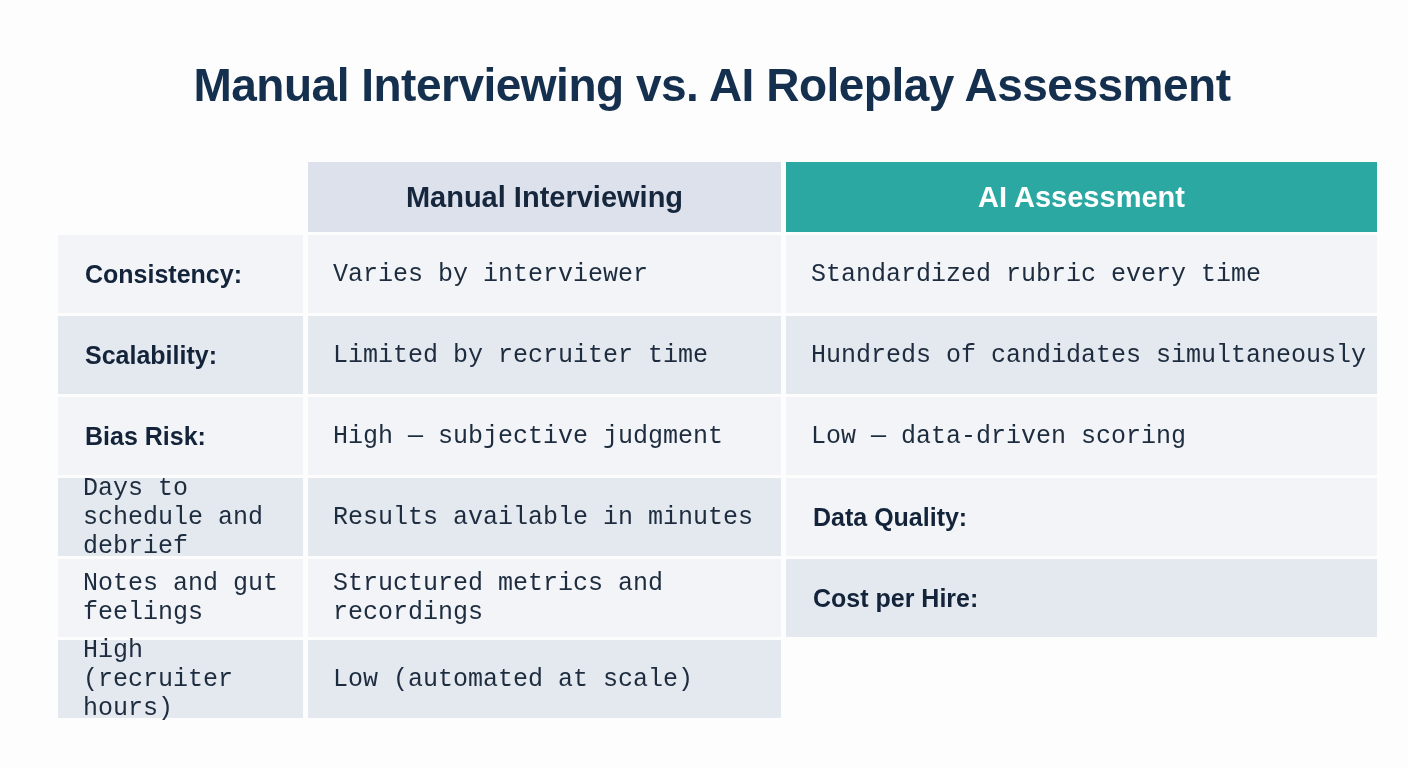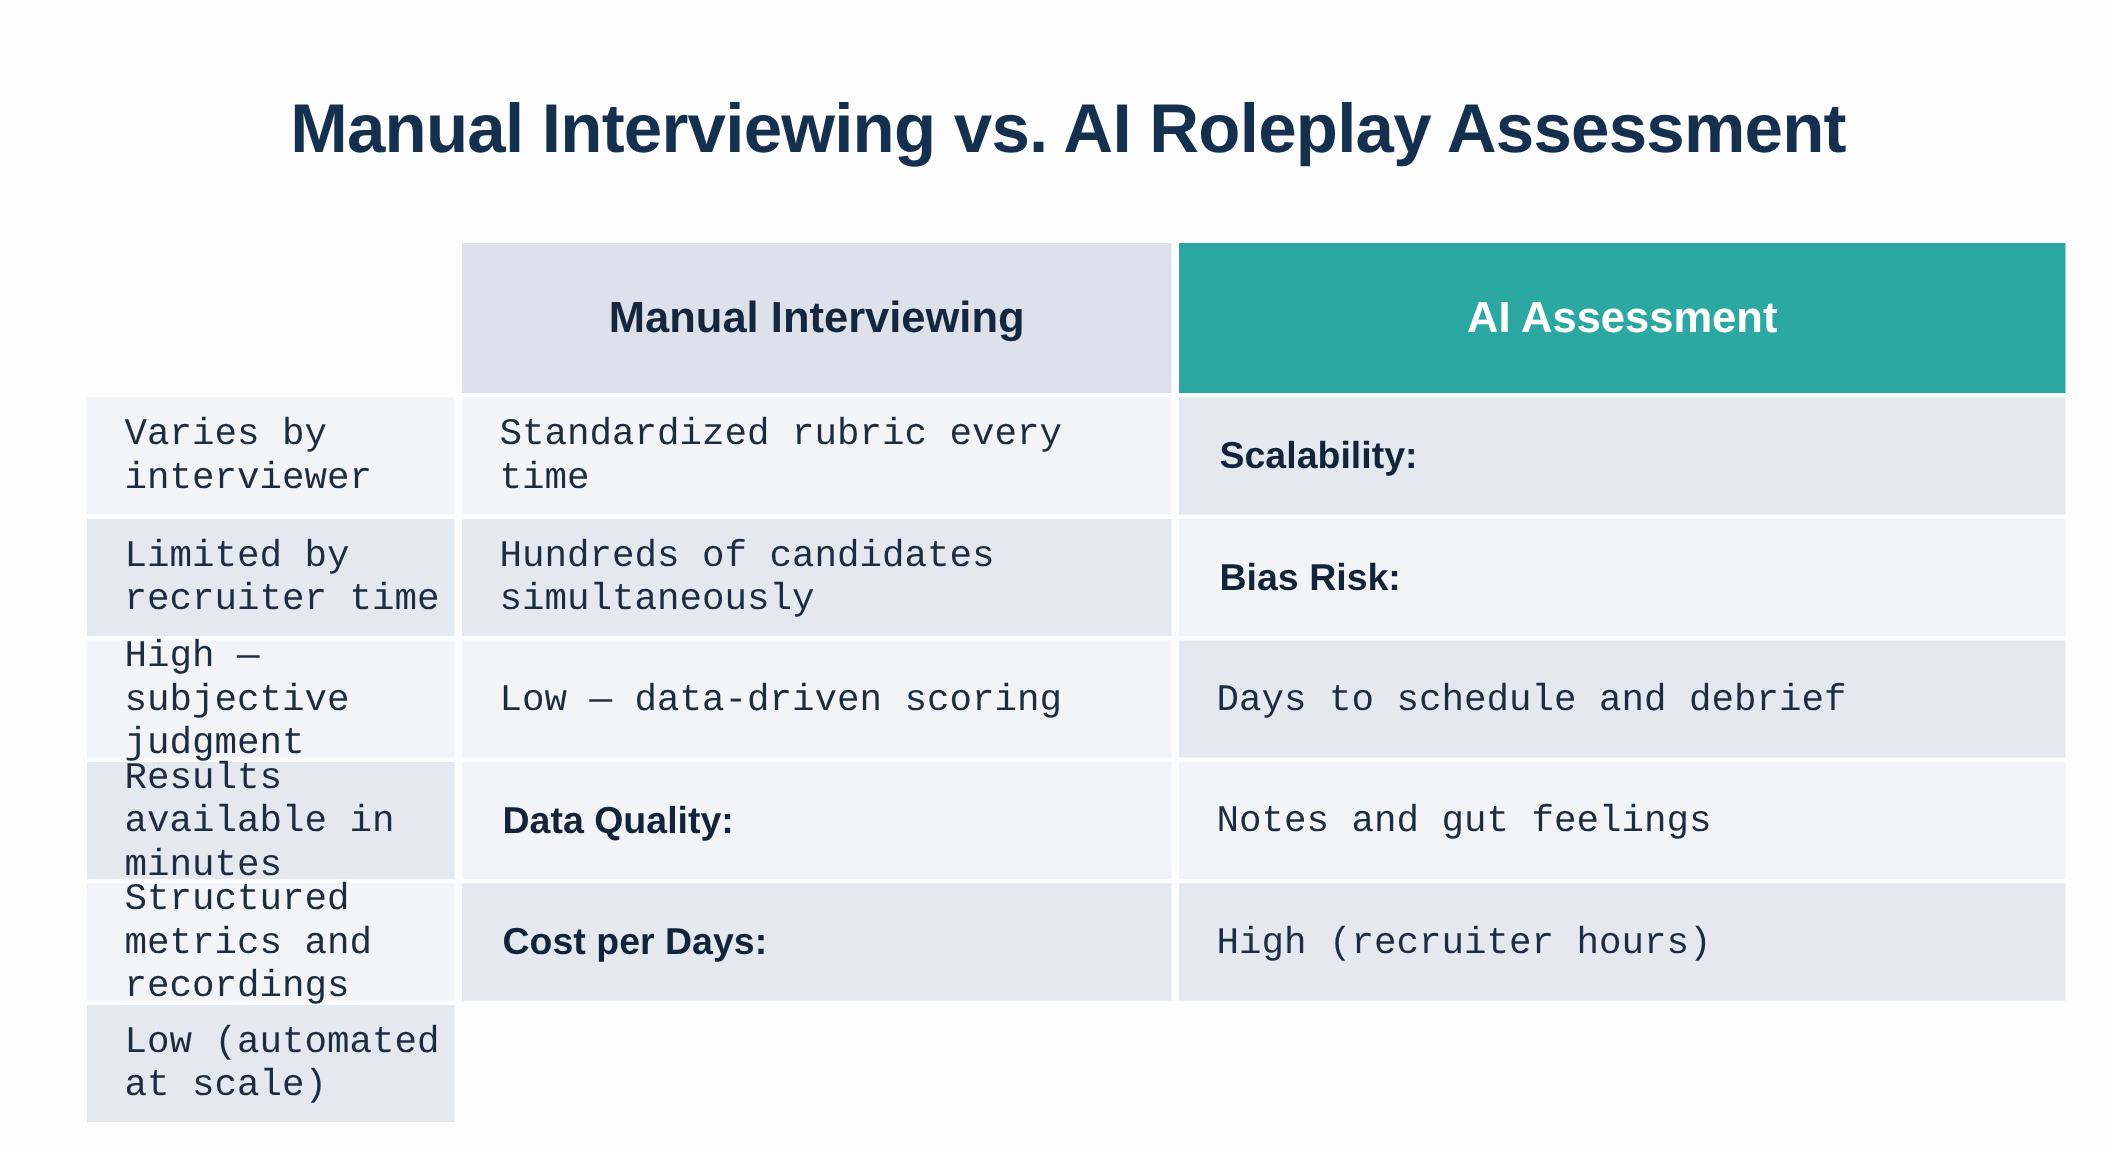--- a/index.html
+++ b/index.html
@@ -30,21 +30,21 @@
     row-gap: 3px;
   }
 
   .cell {
     display: flex;
     align-items: center;
     height: 78px;
   }
 
   .hdr {
-    height: 100px;
+    height: 70px;
     justify-content: center;
     font-size: 29px;
     font-weight: 700;
   }
   .hdr-corner { background: transparent; }
   .hdr-manual { background: #dce1eb; color: #16273d; }
   .hdr-ai     { background: #2ca8a3; color: #ffffff; }
 
   .row-label {
     font-weight: 700;
@@ -68,36 +68,37 @@
 <div class="page">
 
   <h1 class="title">Manual Interviewing vs. AI Roleplay Assessment</h1>
 
   <div class="table">
 
     <div class="cell hdr hdr-corner"></div>
     <div class="cell hdr hdr-manual">Manual Interviewing</div>
     <div class="cell hdr hdr-ai">AI Assessment</div>
 
+    <div class="cell row-label r-light">Consistency:</div>
     <div class="cell row-cell r-light">Varies by interviewer</div>
     <div class="cell row-cell r-light">Standardized rubric every time</div>
 
     <div class="cell row-label r-dark">Scalability:</div>
     <div class="cell row-cell r-dark">Limited by recruiter time</div>
     <div class="cell row-cell r-dark">Hundreds of candidates simultaneously</div>
 
     <div class="cell row-label r-light">Bias Risk:</div>
     <div class="cell row-cell r-light">High — subjective judgment</div>
     <div class="cell row-cell r-light">Low — data-driven scoring</div>
 
     <div class="cell row-cell r-dark">Days to schedule and debrief</div>
     <div class="cell row-cell r-dark">Results available in minutes</div>
 
     <div class="cell row-label r-light">Data Quality:</div>
     <div class="cell row-cell r-light">Notes and gut feelings</div>
     <div class="cell row-cell r-light">Structured metrics and recordings</div>
 
-    <div class="cell row-label r-dark">Cost per Days:</div>
+    <div class="cell row-label r-dark">Cost per Hire:</div>
     <div class="cell row-cell r-dark">High (recruiter hours)</div>
     <div class="cell row-cell r-dark">Low (automated at scale)</div>
 
   </div>
 </div>
 
 </body></html>

